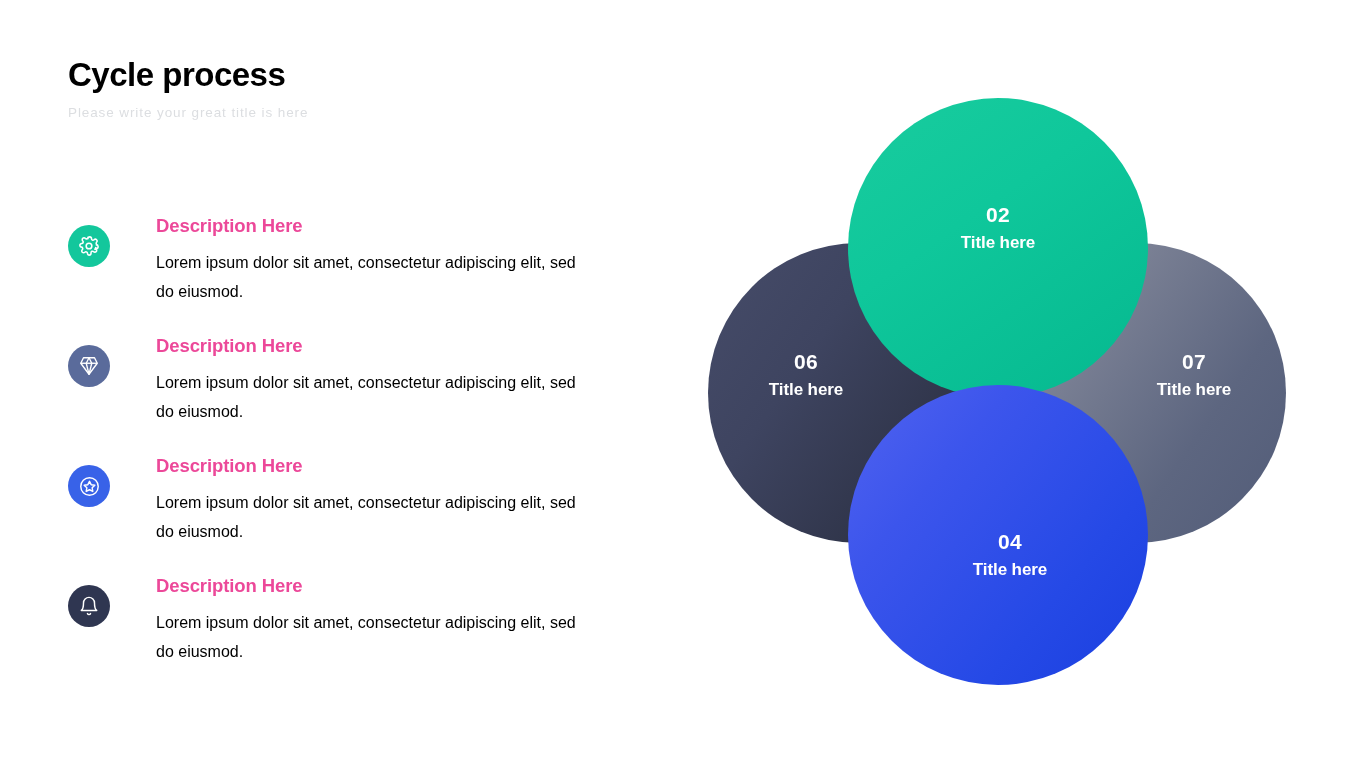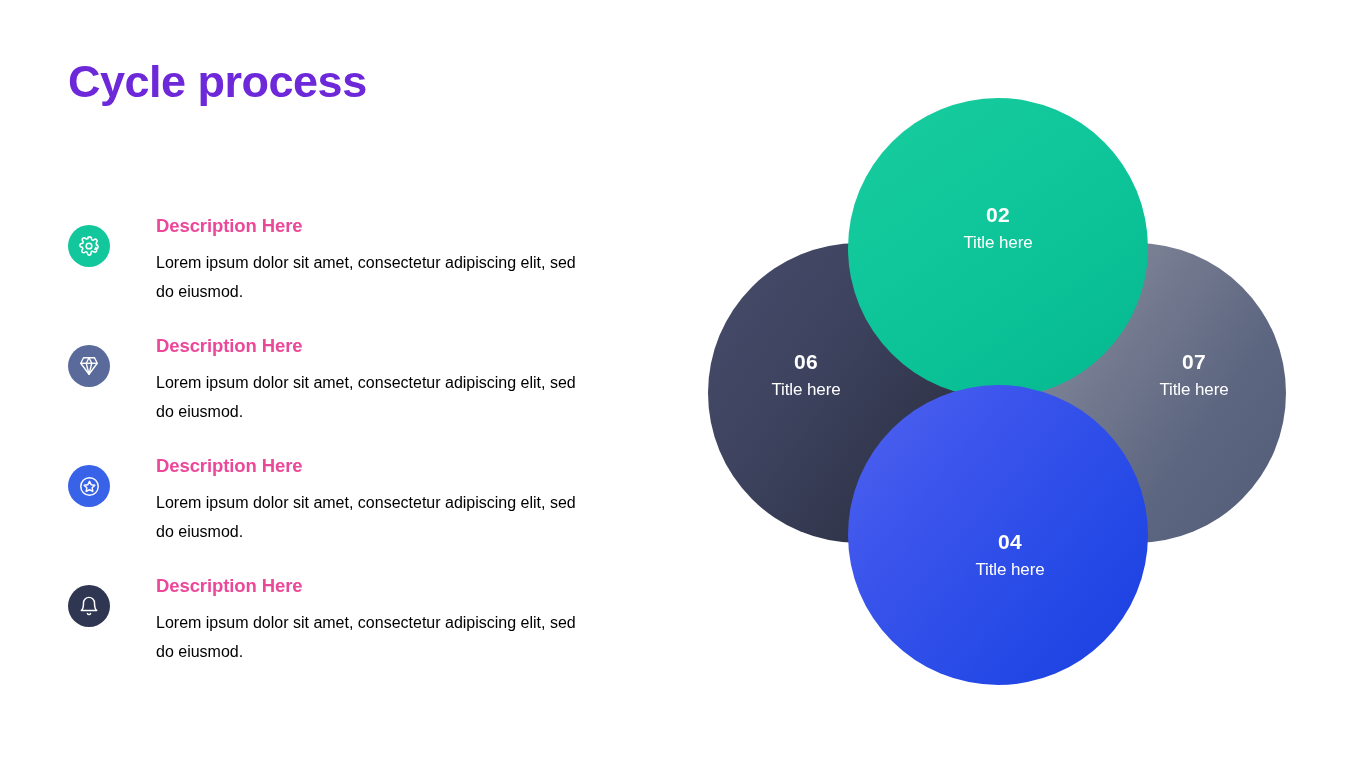--- a/index.html
+++ b/index.html
@@ -27,23 +27,23 @@
   
 
   .left-col {
     position: absolute;
     left: 68px;
     top: 58px;
     width: 560px;
   }
 
   .page-title {
-    font-size: 45px;
-    font-weight: bold;
-    color: #6d28d9;
+    font-size: 33px;
+    font-weight: bold;
+    color: #000000;
     letter-spacing: -0.5px;
     line-height: 1.05;
   }
 
   .page-subtitle {
     margin-top: 12px;
     font-size: 13.5px;
     color: #dcdee1;
     letter-spacing: 0.9px;
     font-weight: normal;
@@ -118,21 +118,21 @@
 
   .circle .c-num {
     font-size: 21px;
     font-weight: bold;
     line-height: 1.1;
     letter-spacing: 0.3px;
   }
 
   .circle .c-label {
     font-size: 17px;
-    font-weight: normal;
+    font-weight: bold;
     margin-top: 7px;
     letter-spacing: -0.1px;
   }
 
   
   .circle-02 {
     width: 300px; height: 300px;
     left: 296px; top: 163px;
     background: linear-gradient(125deg, #8e94a6 0%, #7a8094 32%, #5d6680 68%, #525c78 100%);
     z-index: 1;
@@ -167,20 +167,21 @@
   .circle-03 .c-content { transform: translate(12px, 20px); }
   .circle-04 .c-content { transform: translate(-52px, -18px); }
 </style>
 </head>
 <body>
 
 <div class="slide">
 
   <div class="left-col">
     <div class="page-title">Cycle process</div>
+    <div class="page-subtitle">Please write your great title is here</div>
   </div>
 
   <div class="feature-list">
 
     <div class="feature-item">
       <div class="feature-icon" style="background:#13c79c;">
         <svg width="22" height="22" viewBox="0 0 24 24" fill="none" stroke="#ffffff" stroke-width="1.7" stroke-linecap="round" stroke-linejoin="round">
           <circle cx="12" cy="12" r="3.1"></circle>
           <path d="M19.4 13.6a1.6 1.6 0 0 0 .32 1.77l.06.06a1.95 1.95 0 1 1-2.76 2.76l-.06-.06a1.6 1.6 0 0 0-1.77-.32 1.6 1.6 0 0 0-.97 1.47V20a1.95 1.95 0 1 1-3.9 0v-.1a1.6 1.6 0 0 0-1.05-1.47 1.6 1.6 0 0 0-1.77.32l-.06.06a1.95 1.95 0 1 1-2.76-2.76l.06-.06a1.6 1.6 0 0 0 .32-1.77 1.6 1.6 0 0 0-1.47-.97H4a1.95 1.95 0 1 1 0-3.9h.1a1.6 1.6 0 0 0 1.47-1.05 1.6 1.6 0 0 0-.32-1.77l-.06-.06a1.95 1.95 0 1 1 2.76-2.76l.06.06a1.6 1.6 0 0 0 1.77.32h.08a1.6 1.6 0 0 0 .97-1.47V4a1.95 1.95 0 1 1 3.9 0v.1a1.6 1.6 0 0 0 .97 1.47 1.6 1.6 0 0 0 1.77-.32l.06-.06a1.95 1.95 0 1 1 2.76 2.76l-.06.06a1.6 1.6 0 0 0-.32 1.77v.08a1.6 1.6 0 0 0 1.47.97H20a1.95 1.95 0 1 1 0 3.9h-.1a1.6 1.6 0 0 0-1.47.97z"></path>
         </svg>

